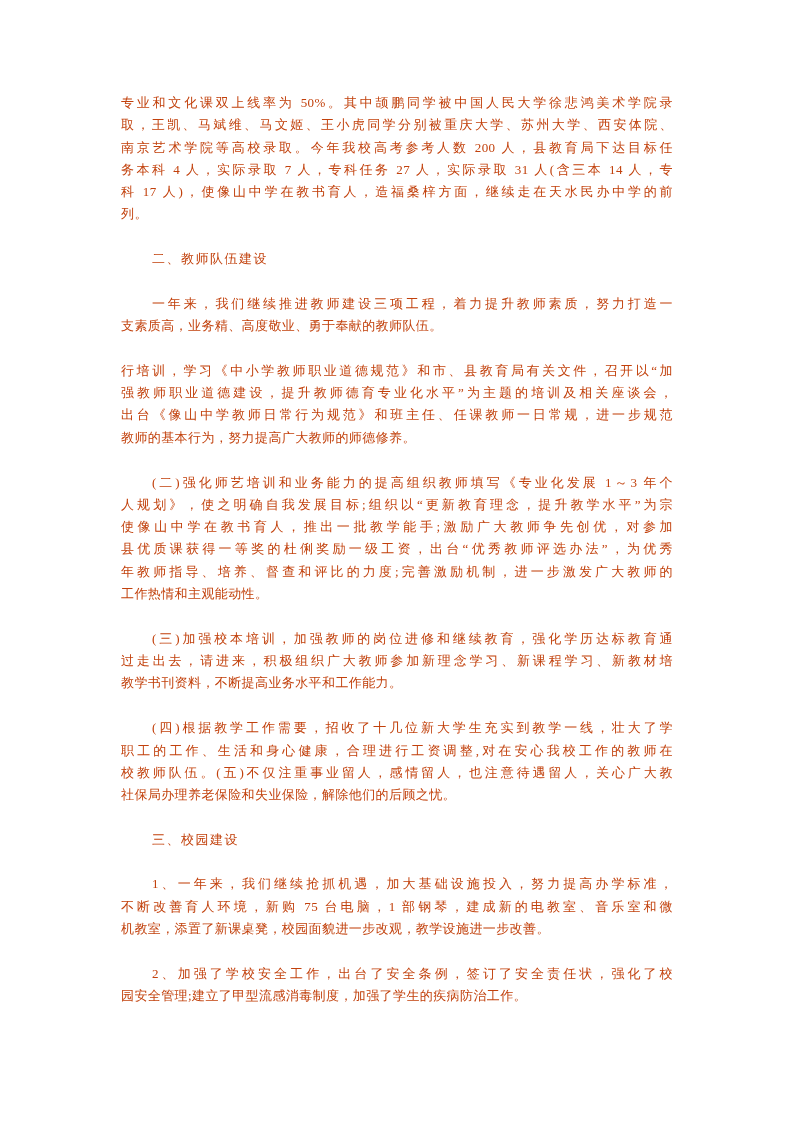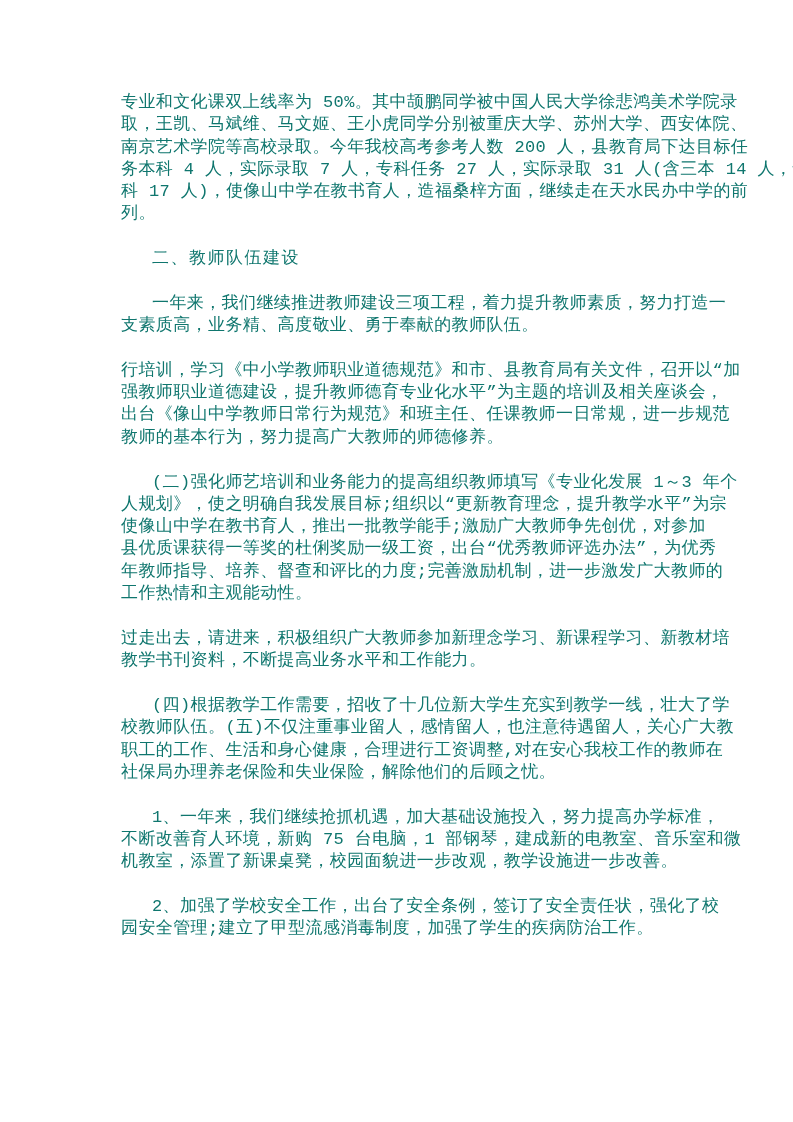--- a/index.html
+++ b/index.html
@@ -1,20 +1,20 @@
 <!DOCTYPE html>
 <html><head>
 <meta charset="utf-8">
 <style>
   html, body { margin: 0; padding: 0; background: #ffffff; }
   body { width: 793px; height: 1122px; position: relative; overflow: hidden; }
   .page {
     position: absolute; left: 121px; top: 92px; width: 552px;
-    font-family: Liberation Mono, monospace;
-    color: #0f766e; font-size: 17px;
+    font-family: Liberation Serif, serif;
+    color: #c2410c; font-size: 13px;
   }
   .line { height: 22.3px; line-height: 22.3px; white-space: nowrap; text-align: justify; text-align-last: justify; letter-spacing: 0.4px; }
   .line.last { text-align-last: left; }
   .block { margin-bottom: 22.5px; }
   .heading { height: 22px; line-height: 22px; padding-left: 31px; letter-spacing: 1.5px; margin-bottom: 22.5px; }
   .indent { padding-left: 31px; }
 </style>
 </head>
 <body>
 
@@ -46,31 +46,33 @@
   <div class="block">
     <div class="line indent">(二)强化师艺培训和业务能力的提高组织教师填写《专业化发展 1～3 年个</div>
     <div class="line">人规划》，使之明确自我发展目标;组织以“更新教育理念，提升教学水平”为宗</div>
     <div class="line">使像山中学在教书育人，推出一批教学能手;激励广大教师争先创优，对参加</div>
     <div class="line">县优质课获得一等奖的杜俐奖励一级工资，出台“优秀教师评选办法”，为优秀</div>
     <div class="line">年教师指导、培养、督查和评比的力度;完善激励机制，进一步激发广大教师的</div>
     <div class="line last">工作热情和主观能动性。</div>
   </div>
 
   <div class="block">
+    <div class="line indent">(三)加强校本培训，加强教师的岗位进修和继续教育，强化学历达标教育通</div>
     <div class="line">过走出去，请进来，积极组织广大教师参加新理念学习、新课程学习、新教材培</div>
     <div class="line last">教学书刊资料，不断提高业务水平和工作能力。</div>
   </div>
 
   <div class="block">
     <div class="line indent">(四)根据教学工作需要，招收了十几位新大学生充实到教学一线，壮大了学</div>
+    <div class="line">职工的工作、生活和身心健康，合理进行工资调整,对在安心我校工作的教师在</div>
     <div class="line">校教师队伍。(五)不仅注重事业留人，感情留人，也注意待遇留人，关心广大教</div>
-    <div class="line">职工的工作、生活和身心健康，合理进行工资调整,对在安心我校工作的教师在</div>
     <div class="line last">社保局办理养老保险和失业保险，解除他们的后顾之忧。</div>
   </div>
 
+  <div class="heading">三、校园建设</div>
 
   <div class="block">
     <div class="line indent">1、一年来，我们继续抢抓机遇，加大基础设施投入，努力提高办学标准，</div>
     <div class="line">不断改善育人环境，新购 75 台电脑，1 部钢琴，建成新的电教室、音乐室和微</div>
     <div class="line last">机教室，添置了新课桌凳，校园面貌进一步改观，教学设施进一步改善。</div>
   </div>
 
   <div class="block">
     <div class="line indent">2、加强了学校安全工作，出台了安全条例，签订了安全责任状，强化了校</div>
     <div class="line last">园安全管理;建立了甲型流感消毒制度，加强了学生的疾病防治工作。</div>

